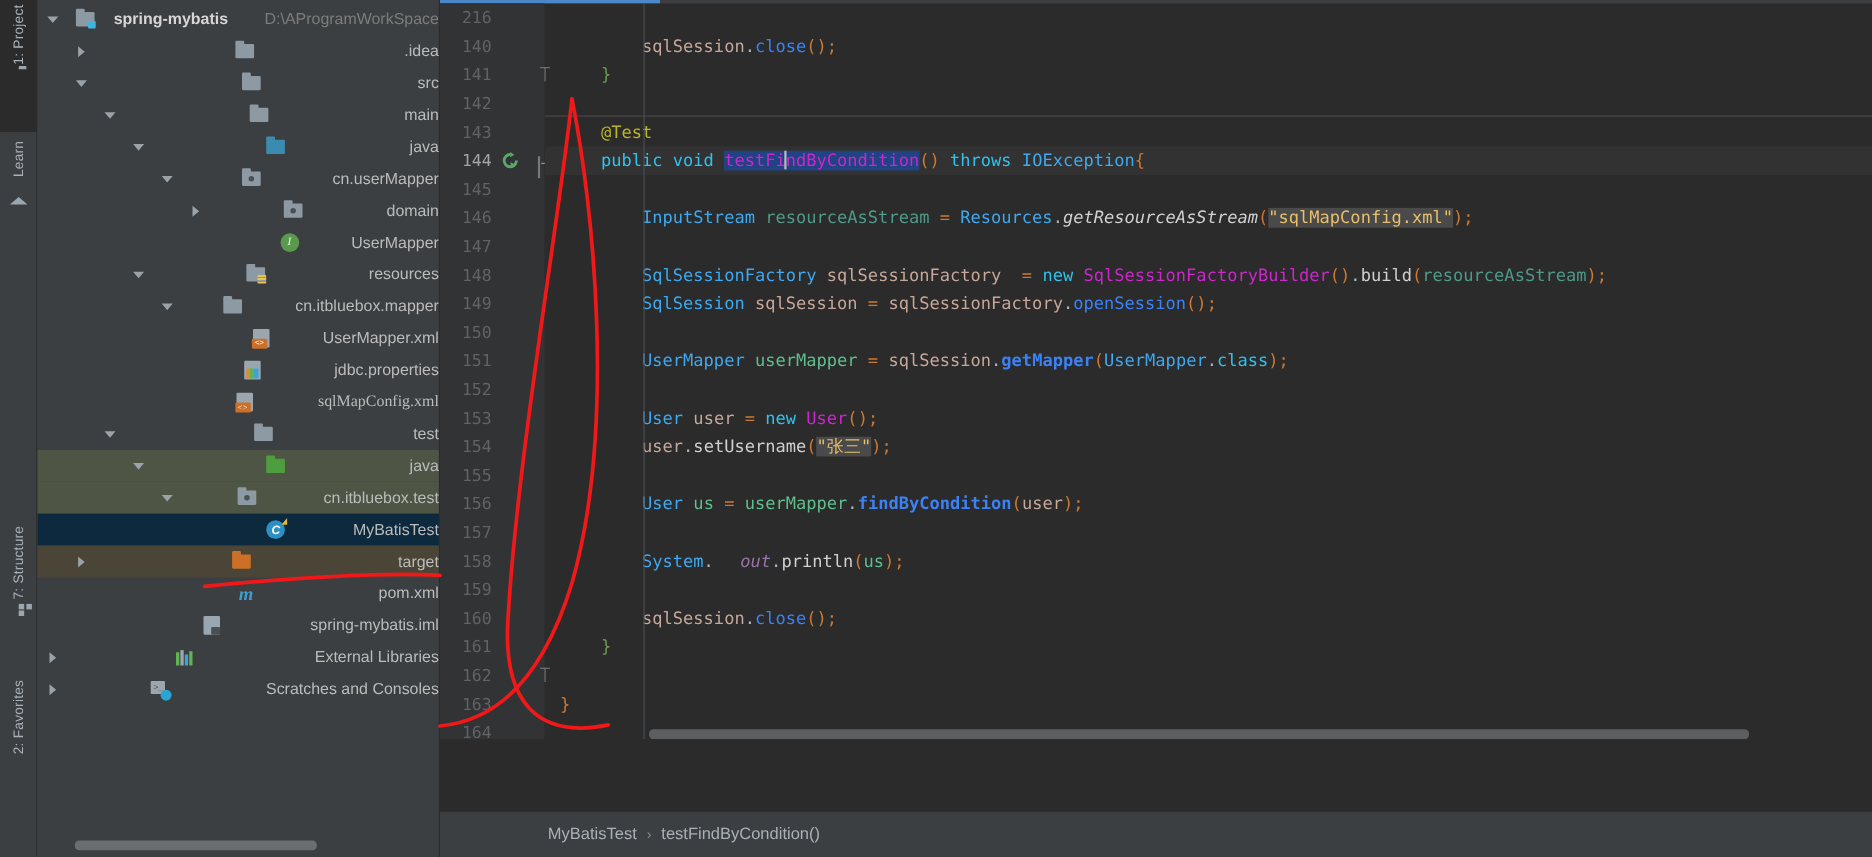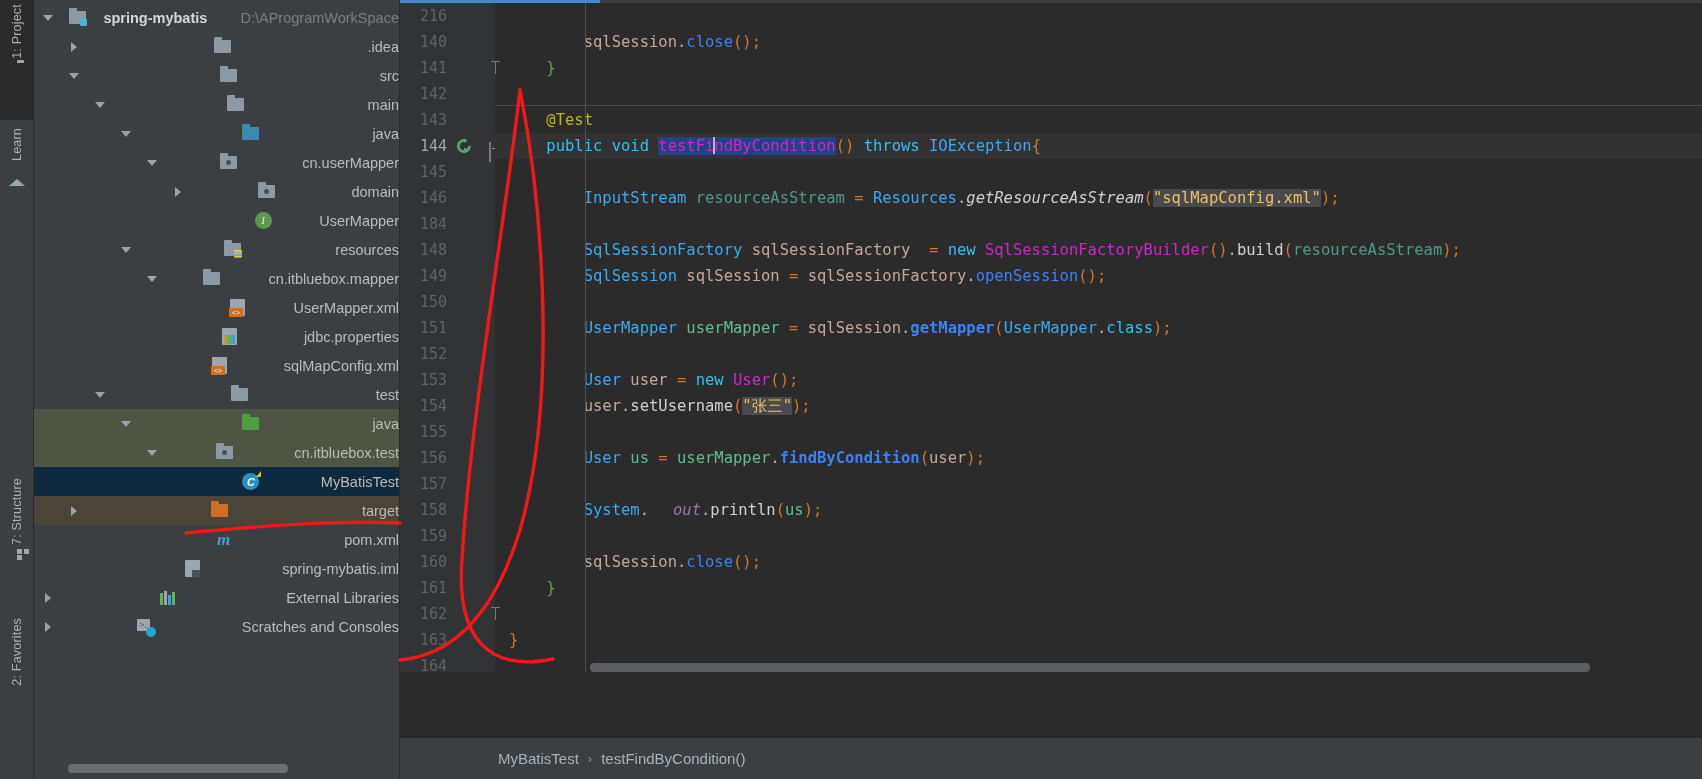--- a/index.html
+++ b/index.html
@@ -319,21 +319,21 @@
             </span>
             <span class="lbl">UserMapper.xml</span>
           </div>
           <div class="row " style="padding-left: 110px;">
             <span class="arrow none"></span>
             <span class="ibox">
               <i class="propf"></i>
             </span>
             <span class="lbl">jdbc.properties</span>
           </div>
-          <div class="row " style="padding-left: 110px;">
+          <div class="row " style="padding-left: 110px; font-family: Liberation Serif, serif;">
             <span class="arrow none"></span>
             <span class="ibox">
               <i class="xmlf"></i>
             </span>
             <span class="lbl">sqlMapConfig.xml</span>
           </div>
           <div class="row " style="padding-left: 58px;">
             <span class="arrow down"></span>
             <span class="ibox">
               <i class="f-gray"></i>
@@ -422,21 +422,21 @@
             <div class="gline">141<span class="fold"><i class="fold-end"></i></span></div>
             <div class="gline">142</div>
             <div class="gline">143</div>
             <div class="gline cur">144<span class="runico"><svg width="18" height="18" viewBox="0 0 18 18">
                   <path d="M14.5,9 A5.6,5.6 0 1 1 9,3.4" fill="none" stroke="#59a869" stroke-width="2.6"></path>
                   <path d="M8.8,1.2 L12.6,3.6 L8.8,6.0 Z" fill="#59a869"></path>
                   <path d="M9.2,10.6 L14.6,13.3 L9.2,16.0 Z" fill="#59a869"></path>
                 </svg></span><span class="fold"><i class="fold-box"></i></span></div>
             <div class="gline">145</div>
             <div class="gline">146</div>
-            <div class="gline">184</div>
+            <div class="gline">147</div>
             <div class="gline">148</div>
             <div class="gline">149</div>
             <div class="gline">150</div>
             <div class="gline">151</div>
             <div class="gline">152</div>
             <div class="gline">153</div>
             <div class="gline">154</div>
             <div class="gline">155</div>
             <div class="gline">156</div>
             <div class="gline">157</div>

